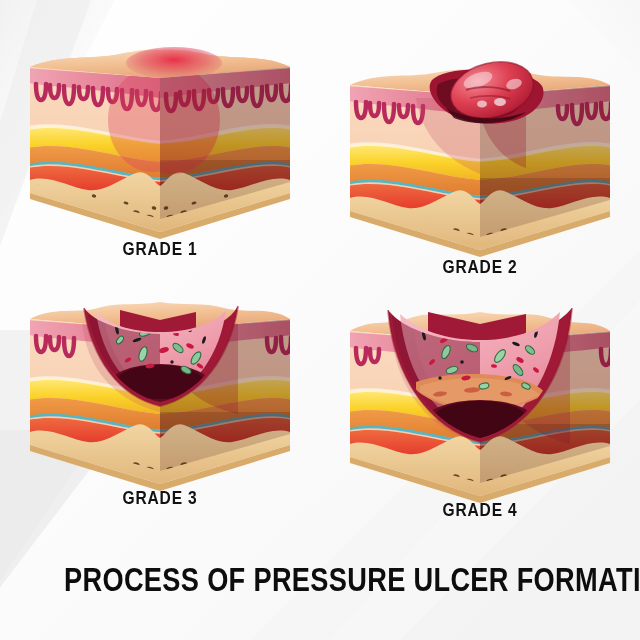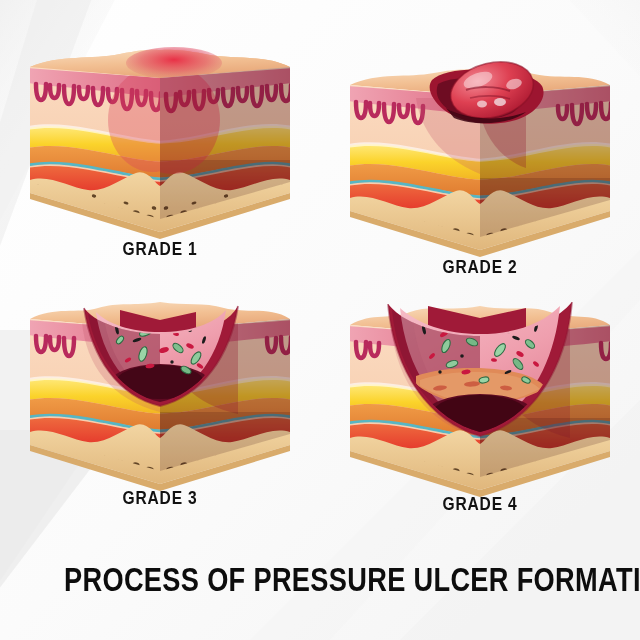--- a/index.html
+++ b/index.html
@@ -10,21 +10,21 @@
     position:relative;
   }
   #stage{position:absolute;inset:0;width:640px;height:476px;}
   .bg{position:absolute;inset:0;width:640px;height:640px;z-index:0;}
   .grid{position:absolute;inset:0;z-index:2;}
 
   .cell{position:absolute;width:320px;height:280px;}
   .cell.c1{left:0;   top:10px;}
   .cell.c2{left:320px;top:28px;}
   .cell.c3{left:0;   top:262px;}
-  .cell.c4{left:320px;top:268px;}
+  .cell.c4{left:320px;top:274px;}
 
   .fig{position:absolute;left:0;top:0;width:320px;height:230px;}
   .fig svg{display:block;width:100%;height:100%;}
 
   .grade-label{
     position:absolute;left:0;top:228px;width:320px;
     text-align:center;
     font-family:"Liberation Sans", sans-serif;
     font-weight:700;
     font-size:19px;

